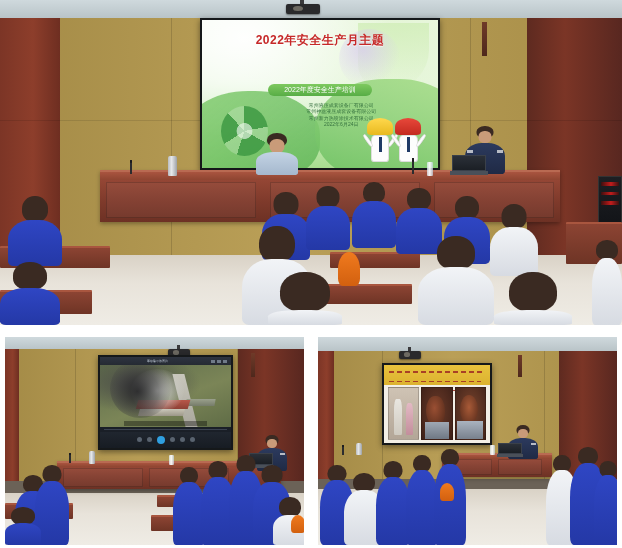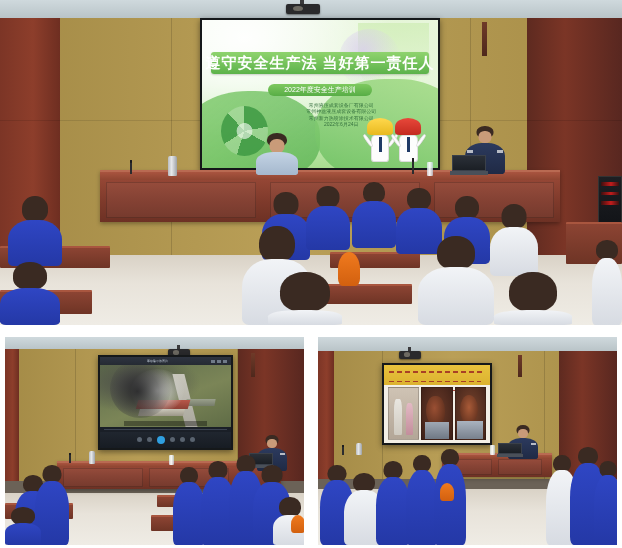--- a/index.html
+++ b/index.html
@@ -419,22 +419,22 @@
 
       <div class="screen-frame" style="left:200px;top:18px;width:240px;height:152px">
         <div class="screen-surface">
           <div class="slide-green">
             <div class="blob-c"></div>
               <div class="blob-d"></div>
             <div class="blob-a"></div>
               <div class="blob-b"></div>
             <div class="recycle-mark"></div>
 
-
-            <div class="slide-banner" style="top:32px;height:22px;font-size:15px">遵守安全生产法 当好第一责任人</div>
+            <div class="slide-title-1" style="top:12px;font-size:12px">2022年安全生产月主题</div>
+
 
             <div class="slide-pill" style="top:64px;height:12px;font-size:7px">2022年度安全生产培训</div>
 
             <div class="slide-orgs" style="top:82px;font-size:5px">
               <div>常州液压成套设备厂有限公司</div>
               <div>常州神鑫液压成套设备有限公司</div>
               <div>常州新力热喷涂技术有限公司</div>
               <div>2022年6月24日</div>
             </div>
 

